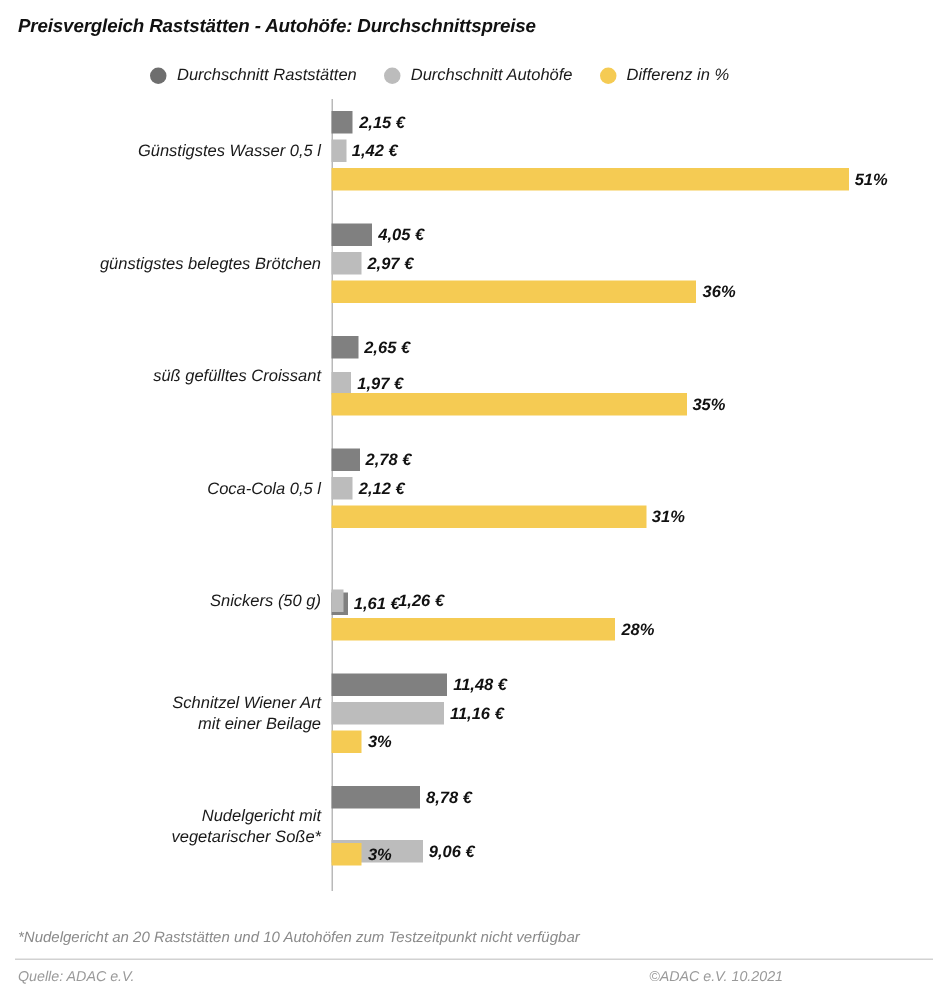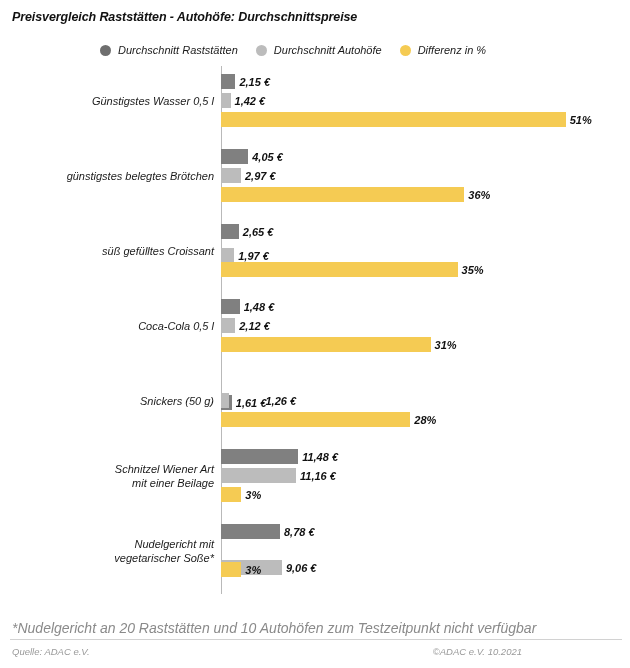--- a/index.html
+++ b/index.html
@@ -48,21 +48,21 @@
     position:absolute;left:0;top:0;height:15px;
   }
   .bar-value{
     position:absolute;top:50%;transform:translateY(-50%);
     font-size:11px;font-weight:bold;color:#111111;
     white-space:nowrap;padding-left:4px;
   }
 
   .footnote{
     position:absolute;left:12px;top:620px;
-    font-size:14px;color:#8a8a8a;white-space:nowrap;
+    font-size:10px;color:#8a8a8a;white-space:nowrap;
   }
   .rule{
     position:absolute;left:10px;top:639px;width:612px;height:1px;
     background:#d2d2d2;
   }
   .footer-left{
     position:absolute;left:12px;top:646px;
     font-size:9.5px;color:#9a9a9a;white-space:nowrap;
   }
   .footer-right{
@@ -136,21 +136,21 @@
         </div>
         <div class="bar-row" style="top: 38px; width: 409px;">
           <div class="bar" title="Differenz in %" style="width: 236.6px; background: rgb(245, 203, 83);"></div>
           <div class="bar-value" style="left: 236.6px;">35%</div>
         </div>
       </div>
       <div class="group" style="top: 233px; height: 53px;">
         <div class="cat-label" style="top: 21px;">Coca-Cola 0,5 l</div>
         <div class="bar-row" style="top: 0px; width: 409px;">
           <div class="bar" title="Durchschnitt Raststätten" style="width: 18.6816px; background: rgb(128, 128, 128);"></div>
-          <div class="bar-value" style="left: 18.6816px;">1,48 €</div>
+          <div class="bar-value" style="left: 18.6816px;">2,78 €</div>
         </div>
         <div class="bar-row" style="top: 19px; width: 409px;">
           <div class="bar" title="Durchschnitt Autohöfe" style="width: 14.2464px; background: rgb(188, 188, 188);"></div>
           <div class="bar-value" style="left: 14.2464px;">2,12 €</div>
         </div>
         <div class="bar-row" style="top: 38px; width: 409px;">
           <div class="bar" title="Differenz in %" style="width: 209.56px; background: rgb(245, 203, 83);"></div>
           <div class="bar-value" style="left: 209.56px;">31%</div>
         </div>
       </div>

